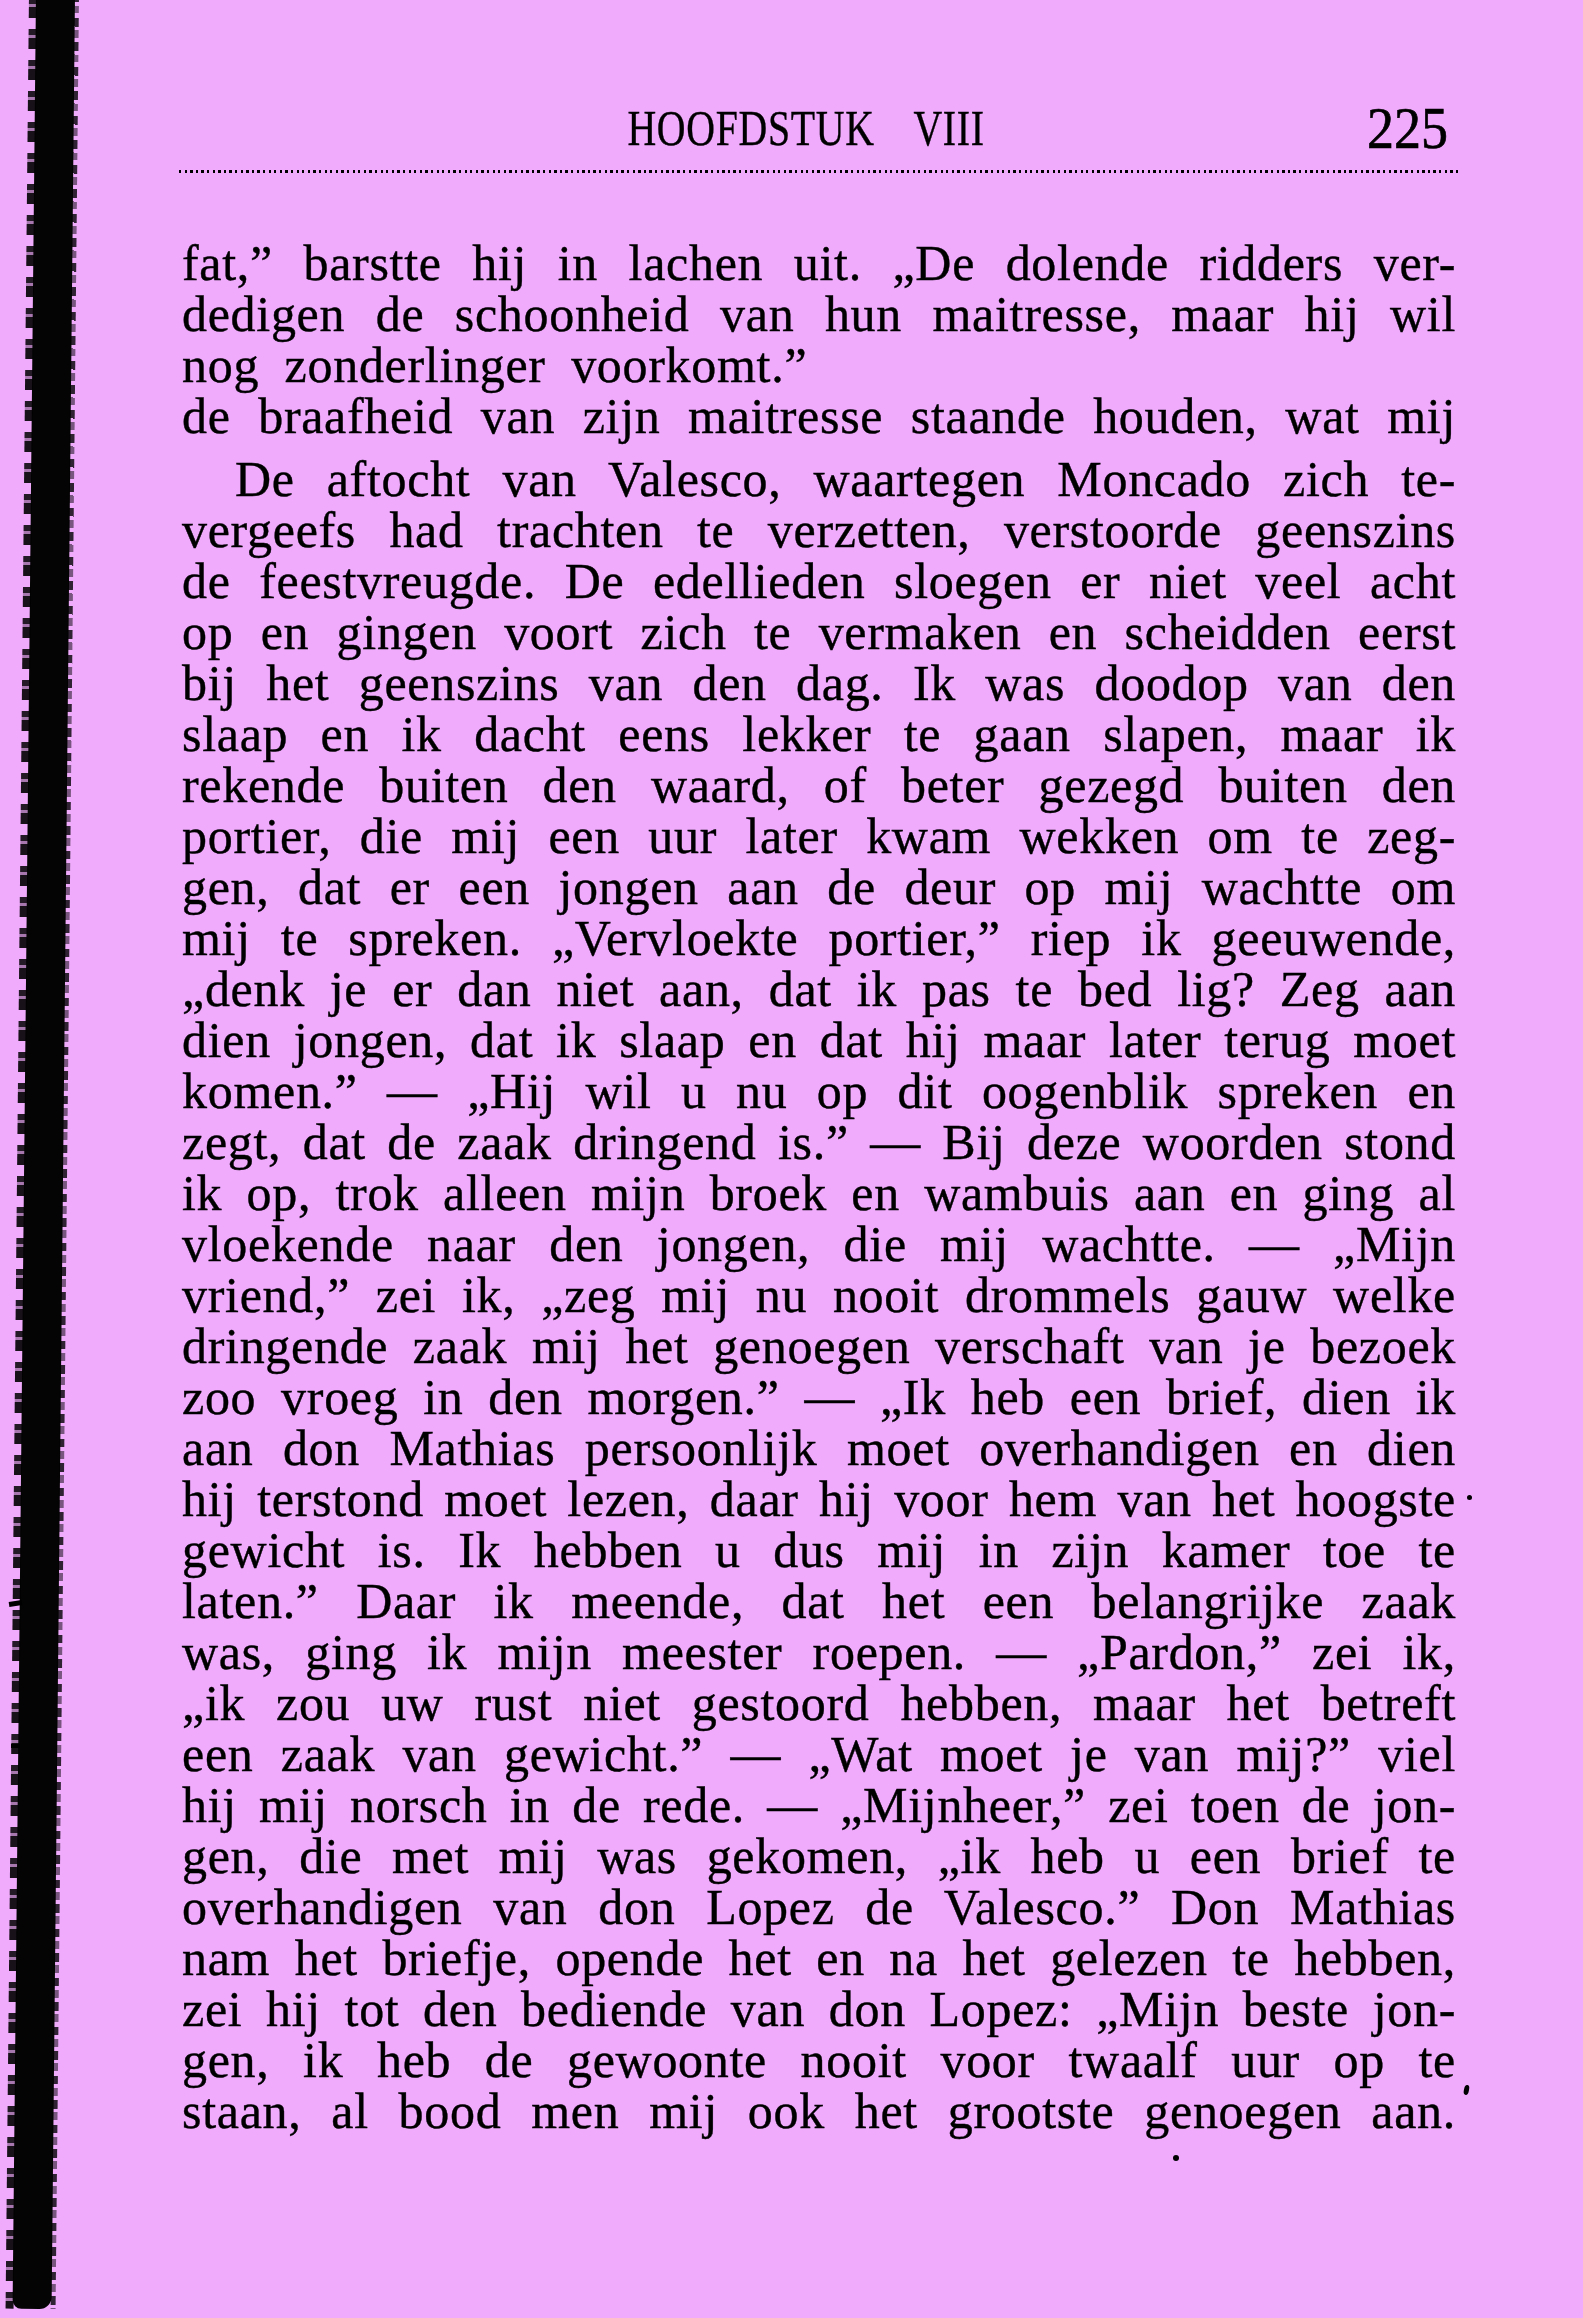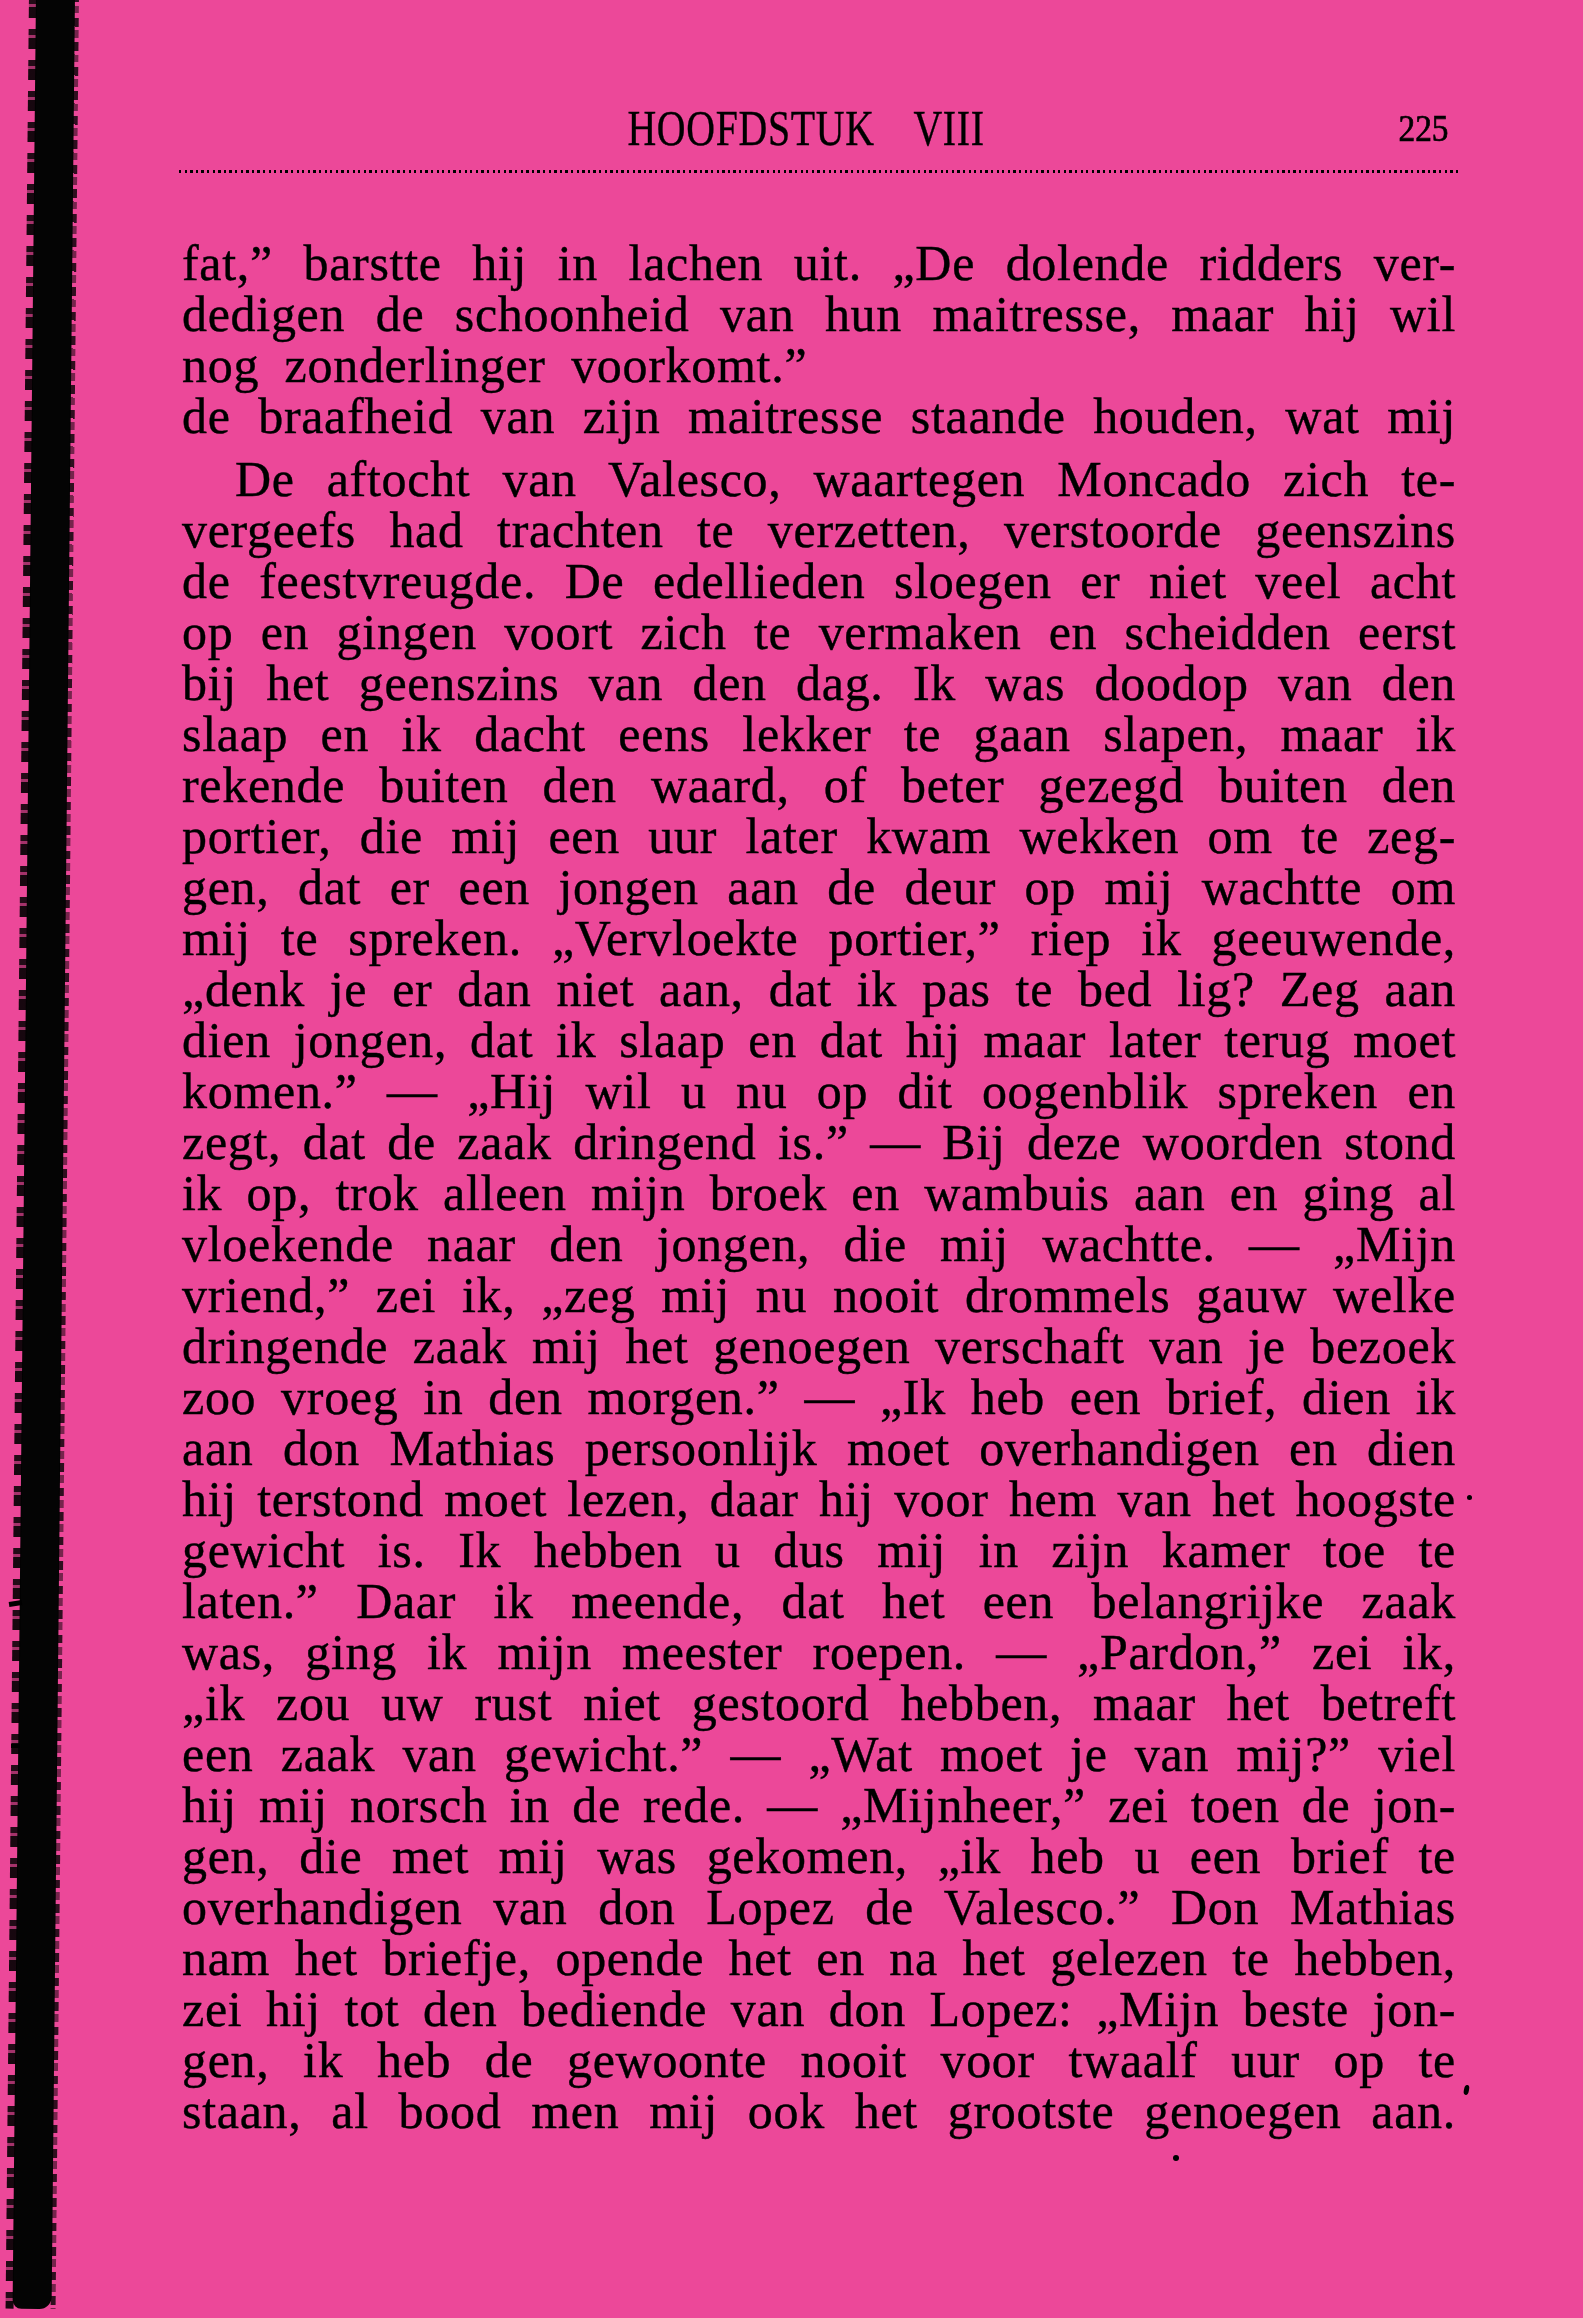--- a/index.html
+++ b/index.html
@@ -1,19 +1,19 @@
 <!DOCTYPE html>
 <html style="font-size:14px"><head>
 <meta charset="utf-8">
 <style>
   html,body { margin:0; padding:0; background:#e8e8e8; }
   .page {
     position:relative;
     width:1583px; height:2319px;
-    background:#ec4899;
+    background:#f0abfc;
     overflow:hidden;
     font-family:"Liberation Serif","DejaVu Serif",serif;
     color:#000;
   }
 
   
   .gutter {
     position:absolute; top:-7px; left:36px;
     width:39px; height:2316px;
     background:#040404;
@@ -42,21 +42,21 @@
     font-size:51px; line-height:53px;
   }
   .chapter-title-wrap .condensed {
     display:inline-block;
     transform:scaleX(0.78);
     letter-spacing:0.9px; word-spacing:37px;
     -webkit-text-stroke:0.4px #000;
   }
   .page-number-wrap {
     position:absolute; right:135px; top:102px;
-    font-size:37px; line-height:53px; white-space:nowrap;margin-left:28px;
+    font-size:60px; line-height:53px; white-space:nowrap;margin-left:28px;
   }
   .page-number-wrap .condensed-num {
     display:inline-block;
     transform:scaleX(0.9);
     transform-origin:100% 50%;
     -webkit-text-stroke:0.7px #000;
   }
 
   .dotted-rule {
     position:absolute; left:179px; top:170px;

